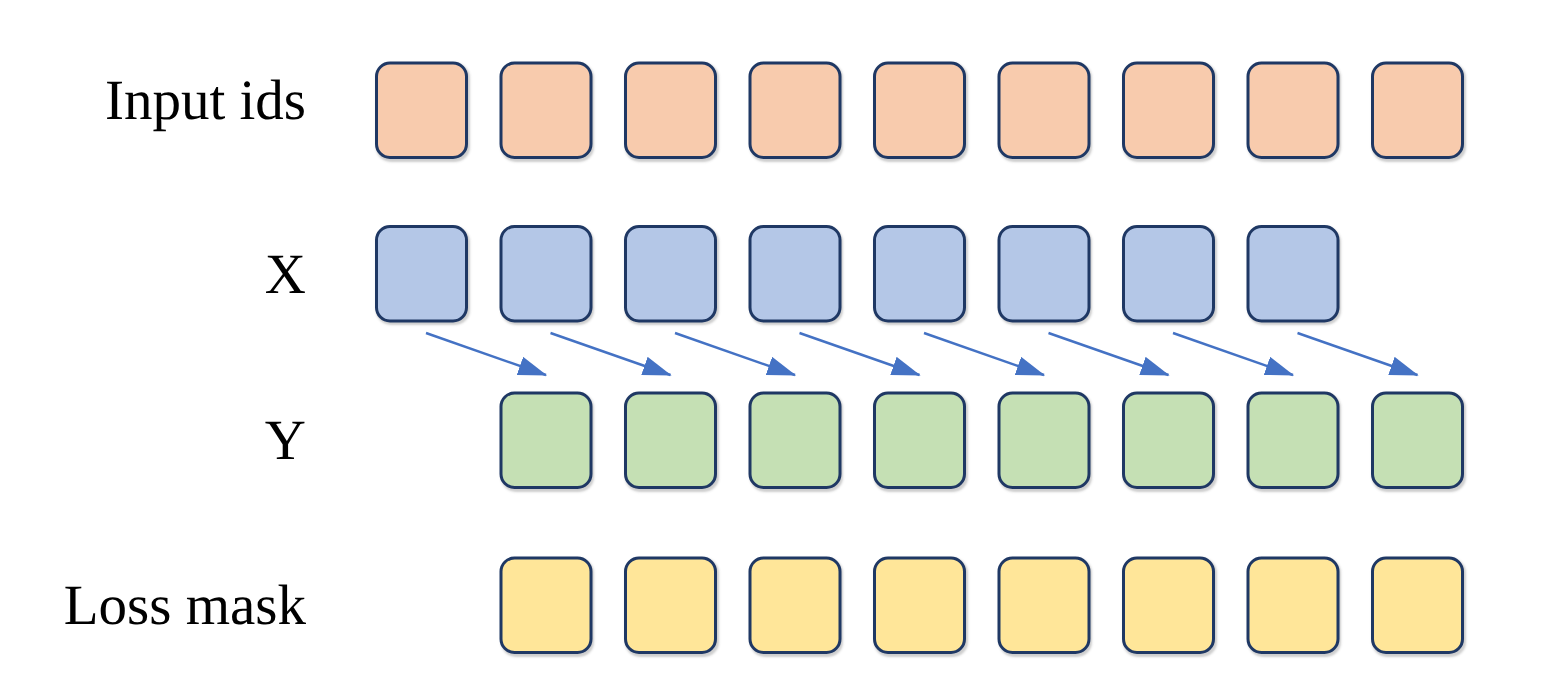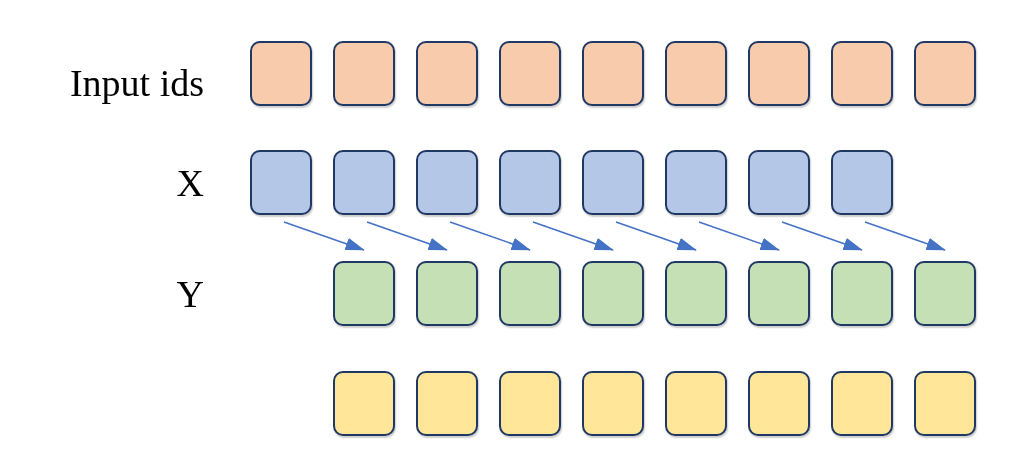--- a/index.html
+++ b/index.html
@@ -42,23 +42,24 @@
     width: 1030px;
     height: 464px;
     pointer-events: none;
   }
 </style>
 </head>
 <body>
 
 <div class="canvas">
 
-  <span class="row-label" id="label-0" style="top: 83px;">Input ids</span>
+  <span class="row-label" id="label-0" style="top: 67px;">Input ids</span>
   <span class="row-label" id="label-1" style="top: 182.5px;">X</span>
   <span class="row-label" id="label-2" style="top: 293.5px;">Y</span>
+  <span class="row-label" id="label-3" style="top: 403.5px;">Loss mask</span>
 
   <div id="cells-layer">
       <div class="token-cell" style="left: 250px; top: 41px; background: rgb(248, 203, 173); border-color: rgb(31, 56, 100);"></div>
       <div class="token-cell" style="left: 333px; top: 41px; background: rgb(248, 203, 173); border-color: rgb(31, 56, 100);"></div>
       <div class="token-cell" style="left: 416px; top: 41px; background: rgb(248, 203, 173); border-color: rgb(31, 56, 100);"></div>
       <div class="token-cell" style="left: 499px; top: 41px; background: rgb(248, 203, 173); border-color: rgb(31, 56, 100);"></div>
       <div class="token-cell" style="left: 582px; top: 41px; background: rgb(248, 203, 173); border-color: rgb(31, 56, 100);"></div>
       <div class="token-cell" style="left: 665px; top: 41px; background: rgb(248, 203, 173); border-color: rgb(31, 56, 100);"></div>
       <div class="token-cell" style="left: 748px; top: 41px; background: rgb(248, 203, 173); border-color: rgb(31, 56, 100);"></div>
       <div class="token-cell" style="left: 831px; top: 41px; background: rgb(248, 203, 173); border-color: rgb(31, 56, 100);"></div>

